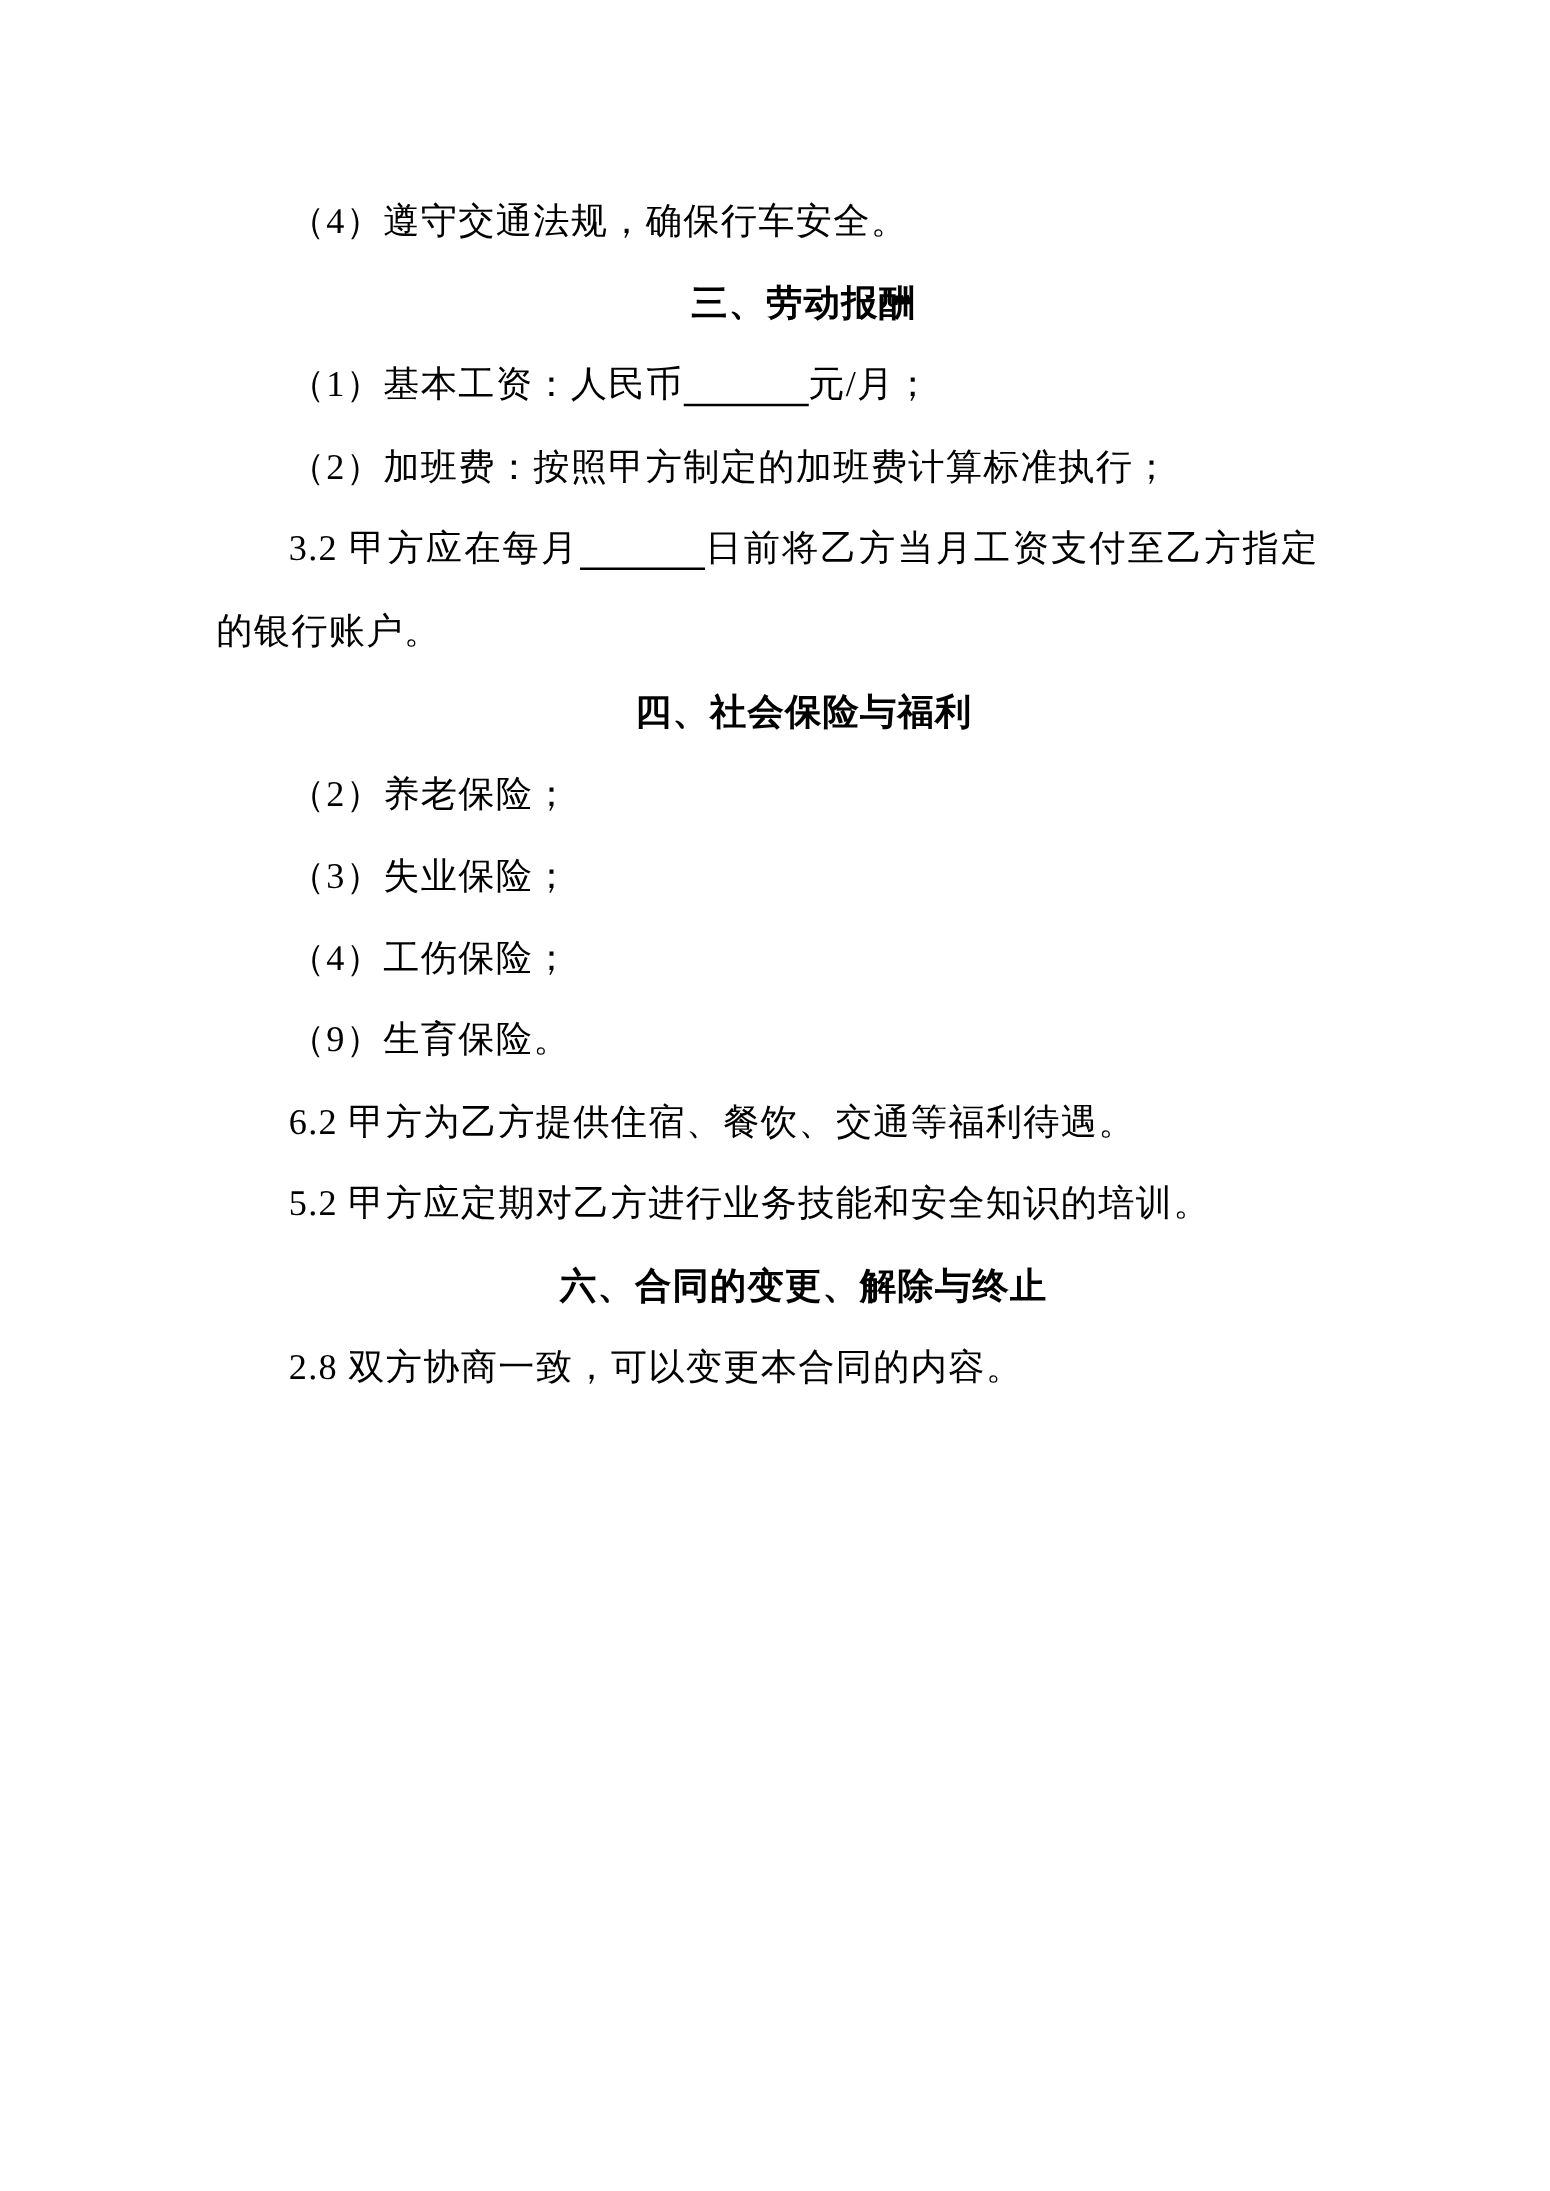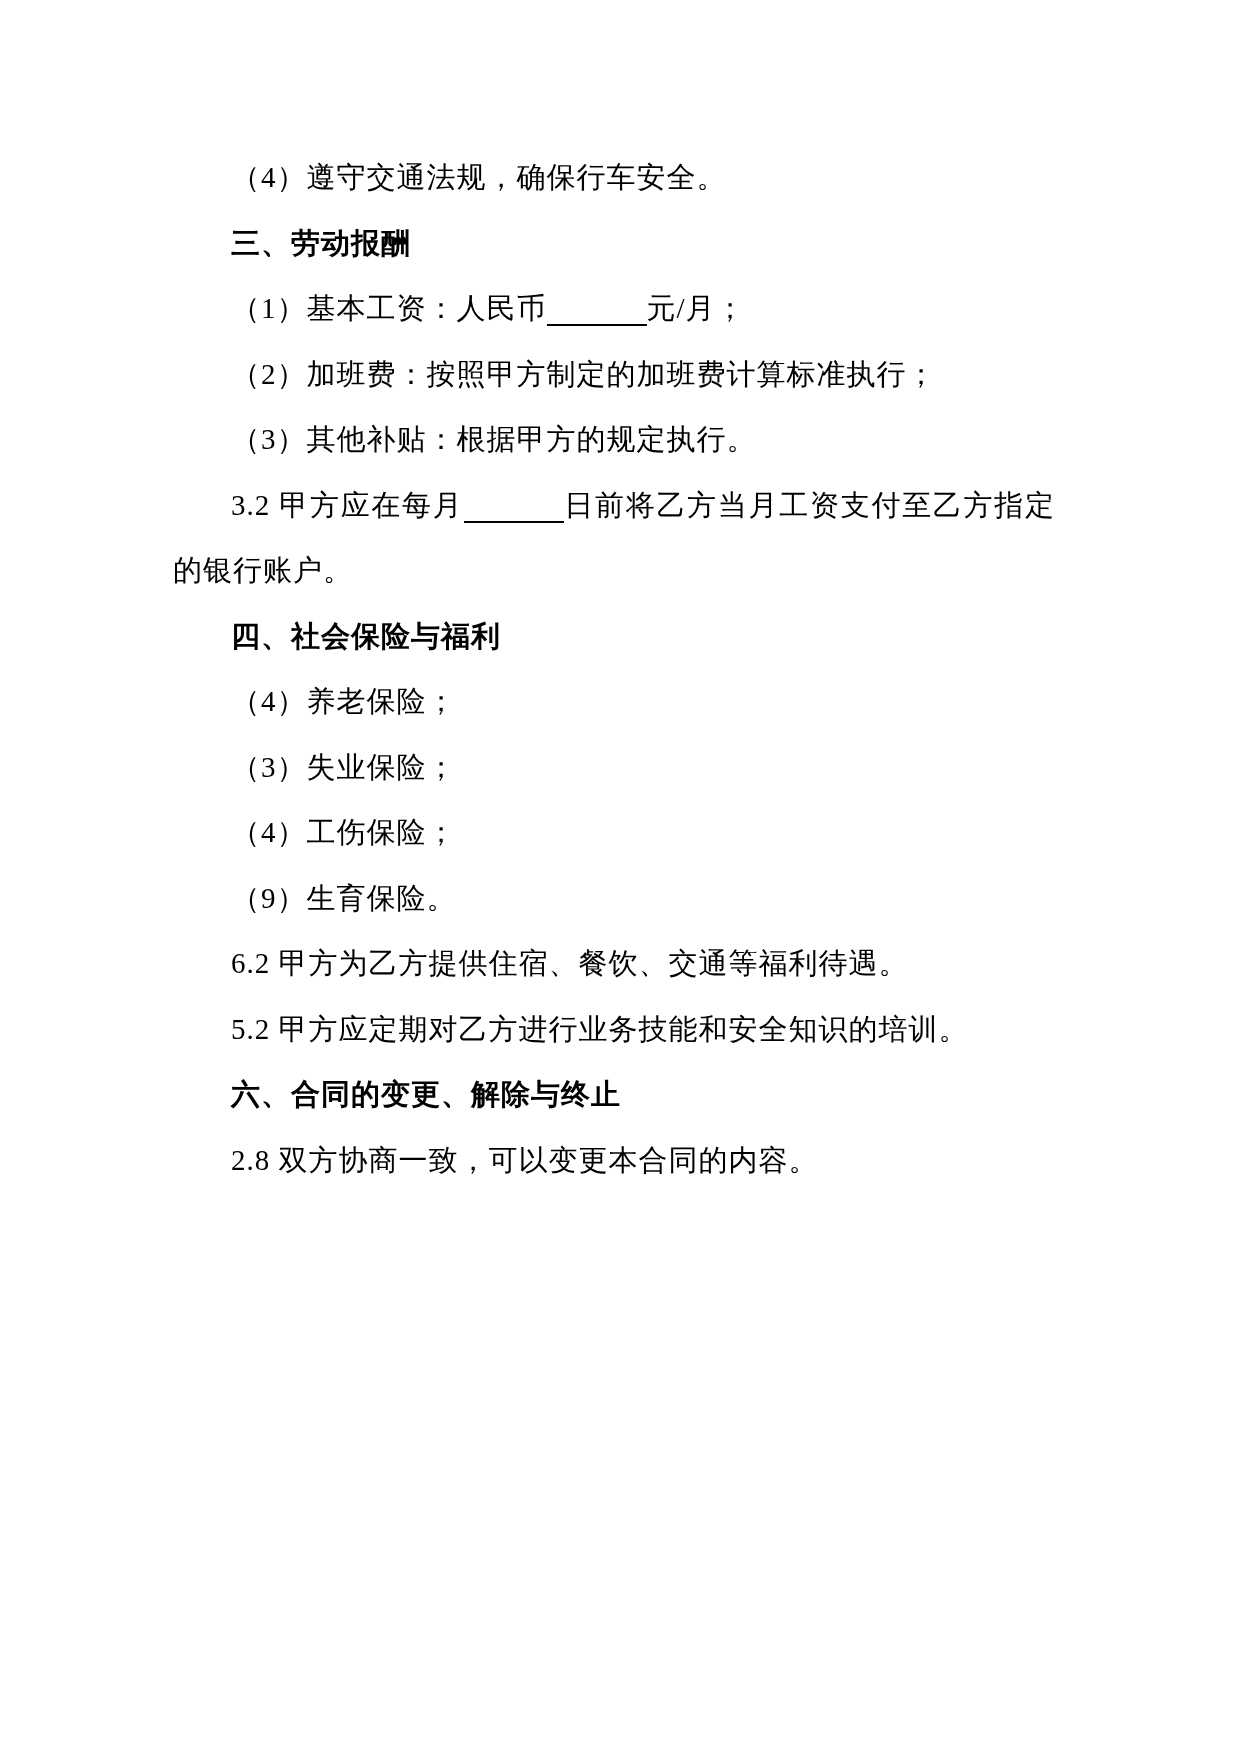--- a/index.html
+++ b/index.html
@@ -23,21 +23,21 @@
     font-size: 29px;
     line-height: 65.5px;
     letter-spacing: 1px;
     text-align: justify;
     text-indent: 58px;
     word-break: break-all;
   }
   .doc p.heading {
     font-family: Liberation Serif, serif;
     font-weight: 700;
-    text-align: left;
+    text-align: center;
   }
   .blank {
     display: inline-block;
     width: 100px;
     height: 0;
     border-bottom: 2px solid #000000;
     vertical-align: -8px;
   }
 </style>
 </head>
@@ -47,27 +47,26 @@
   <div class="doc">
 
     <p>（4）遵守交通法规，确保行车安全。</p>
 
     <p class="heading">三、劳动报酬</p>
 
     <p><span>（1）基本工资：人民币</span><span class="blank"></span><span>元/月；</span></p>
 
     <p>（2）加班费：按照甲方制定的加班费计算标准执行；</p>
 
-    <p>（3）其他补贴：根据甲方的规定执行。</p>
 
     <p><span>3.2 甲方应在每月</span><span class="blank"></span><span>日前将乙方当月工资支付至乙方指定的银行账户。</span></p>
 
     <p class="heading">四、社会保险与福利</p>
 
-    <p>（4）养老保险；</p>
+    <p>（2）养老保险；</p>
 
 
     <p>（3）失业保险；</p>
 
     <p>（4）工伤保险；</p>
 
     <p>（9）生育保险。</p>
 
 
     <p>6.2 甲方为乙方提供住宿、餐饮、交通等福利待遇。</p>

